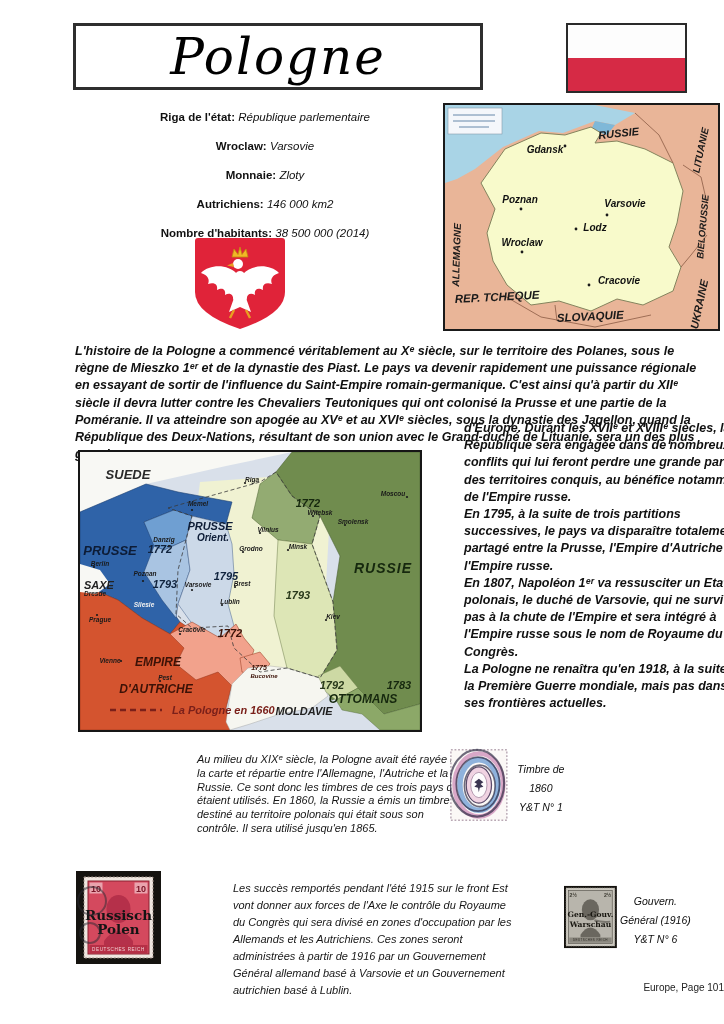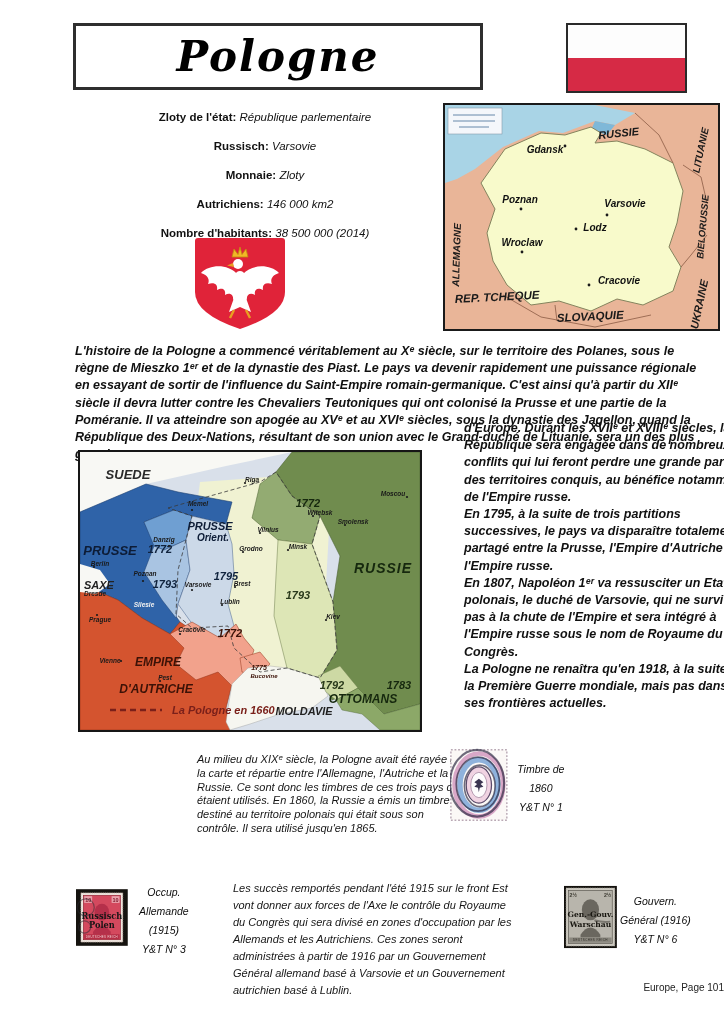--- a/index.html
+++ b/index.html
@@ -3,22 +3,22 @@
 <meta charset="utf-8">
 <style>
   html,body{margin:0;padding:0;background:#fff;}
   .page{position:relative;width:724px;height:1024px;background:#fff;overflow:hidden;
         font-family:"Liberation Sans",sans-serif;color:#111;}
   .abs{position:absolute;}
 
   
   .title-box{left:73px;top:23px;width:404px;height:61px;border:3px solid #2e2e2e;
              display:flex;align-items:center;justify-content:center;background:#fff;}
-  .title-box .t{font-family:"DejaVu Serif",serif;font-style:italic;font-weight:700;
-                font-size:42px;letter-spacing:2px;color:#000;}
+  .title-box .t{font-family:"DejaVu Serif",serif;font-style:italic;font-weight:400;
+                font-size:50px;letter-spacing:2px;color:#000;}
   .flag{left:566px;top:23px;width:117px;height:66px;border:2px solid #2a2a2a;}
   .flag .w{height:50%;background:#fdfdfd;}
   .flag .r{height:50%;background:#d62a45;}
 
   
   .facts{left:85px;top:103px;width:360px;text-align:center;font-size:11.5px;line-height:29px;}
   .facts b{font-weight:bold;}
   .facts i{}
 
   
@@ -49,22 +49,22 @@
 
   <div class="abs title-box">
     <span class="t">Pologne</span>
   </div>
   <div class="abs flag">
     <div class="w"></div>
     <div class="r"></div>
   </div>
 
   <div class="abs facts">
-    <div><b>Zloty de l'état:</b> <i>République parlementaire</i></div>
-    <div><b>Russisch:</b> <i>Varsovie</i></div>
+    <div><b>Riga de l'état:</b> <i>République parlementaire</i></div>
+    <div><b>Wroclaw:</b> <i>Varsovie</i></div>
     <div><b>Monnaie:</b> <i>Zloty</i></div>
     <div><b>Autrichiens:</b> <i>146 000 km2</i></div>
     <div><b>Nombre d'habitants:</b> <i>38 500 000 (2014)</i></div>
   </div>
 
   <svg class="abs coat" viewBox="0 0 100 95">
     <path d="M5,5 Q5,2 8,2 L92,2 Q95,2 95,5 L95,56 Q95,78 50,93 Q5,78 5,56 Z" fill="#e02339"></path>
     <g fill="#ffffff">
       <path d="M47,38 C38,28 20,28 11,37 C18,39 20,44 18,48 C25,46 28,49 27,54 C33,51 36,54 35,59 C40,56 44,59 43,64 L49,58 Z"></path>
       <path d="M53,38 C62,28 80,28 89,37 C82,39 80,44 82,48 C75,46 72,49 73,54 C67,51 64,54 65,59 C60,56 56,59 57,64 L51,58 Z"></path>
@@ -250,24 +250,20 @@
       <path d="M28,70 Q42.5,50 57,70 L57,74 L28,74 Z" fill="#b5304a"></path>
       <rect x="13.5" y="74" width="58" height="8" fill="#b52f46"></rect>
       <text x="42.5" y="80" font-size="4.6" fill="#f3d2d6" text-anchor="middle" letter-spacing="0.6">DEUTSCHES REICH</text>
       <text x="42.5" y="49" font-family="DejaVu Serif,serif" font-size="13.5" font-weight="bold" fill="#141414" text-anchor="middle">Russisch</text>
       <text x="42.5" y="63" font-family="DejaVu Serif,serif" font-size="13.5" font-weight="bold" fill="#141414" text-anchor="middle">Polen</text>
       <g fill="none" stroke="#2a2a33" opacity="0.5">
           <circle cx="16" cy="30" r="14" stroke-width="2"></circle>
           <circle cx="14" cy="62" r="10" stroke-width="2"></circle>
         </g>
     </svg>
-    <div class="cap">
-      <div class="c1">Occup. Allemande (1915)</div>
-      <div>Y&amp;T N° 3</div>
-    </div>
   </div>
 
   <div class="abs stampcol s1916">
     <svg width="80" height="94" viewBox="0 0 80 94">
       <rect x="0" y="0" width="80" height="94" fill="#14120e"></rect>
       <rect x="3" y="3" width="74" height="88" fill="#ccc9c0" stroke="#8a877e" stroke-width="0.8" stroke-dasharray="2,1.6"></rect>
       <rect x="7" y="7" width="66" height="80" fill="#b8b5ac" stroke="#55524a" stroke-width="1"></rect>
       <text x="14" y="17" font-size="8" font-weight="bold" fill="#3a382f" text-anchor="middle">2½</text>
       <text x="66" y="17" font-size="8" font-weight="bold" fill="#3a382f" text-anchor="middle">2½</text>
       <ellipse cx="40" cy="36" rx="13" ry="16" fill="#6a675f"></ellipse>

